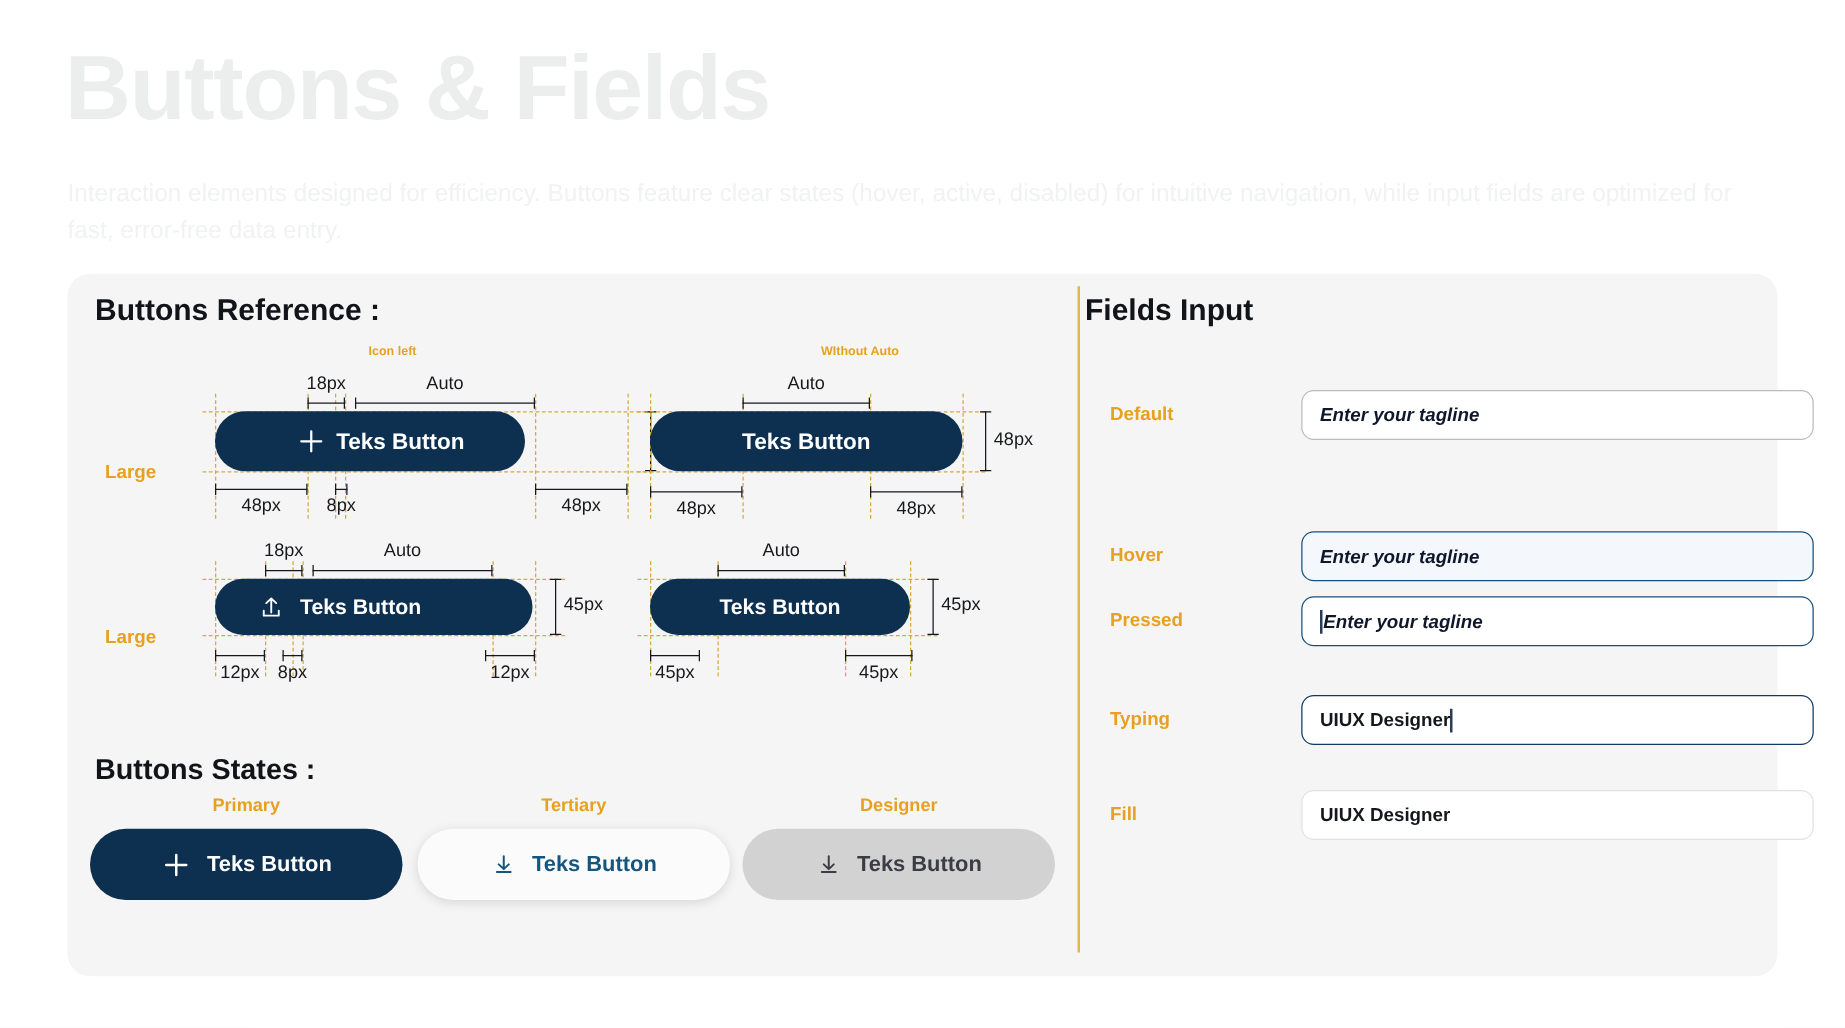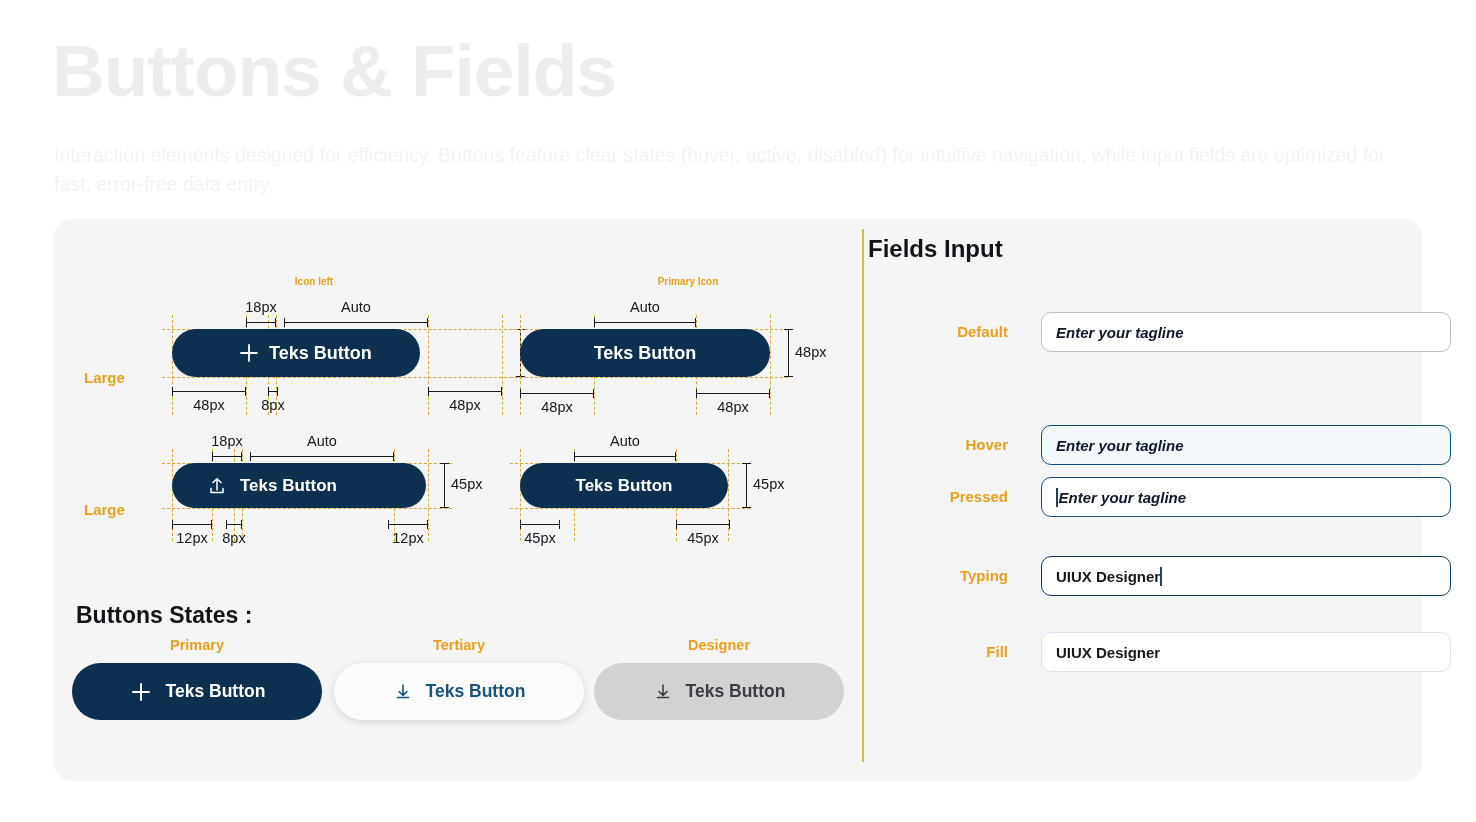--- a/index.html
+++ b/index.html
@@ -107,21 +107,21 @@
     border-radius: 999px; border: none;
     display: flex; align-items: center; justify-content: center; gap: 13px;
     font-size: 17.5px; font-weight: 700; cursor: pointer;
   }
   .state-btn.primary   { background: #0d3050; color: #ffffff; }
   .state-btn.tertiary  { background: #fbfbfb; color: #14567f; box-shadow: 0 2px 9px rgba(0,0,0,.13); }
   .state-btn.secondary { background: #d2d2d2; color: #3a3e44; }
 
   
   .fields-area { position: absolute; left: 834px; top: 0; width: 534px; height: 545px; }
-  .field-row { position: absolute; left: 0; width: 534px; height: 40px; text-align: right; }
+  .field-row { position: absolute; left: 0; width: 534px; height: 40px; }
   .field-label {
     position: absolute; left: 0; top: 11px; width: 120px;
     font-size: 15px; font-weight: 700; color: #e8a020;
   }
   .field-input {
     position: absolute; left: 153px; top: 0; width: 410px; height: 40px;
     border-radius: 10px; background: #ffffff;
     display: flex; align-items: center;
     padding: 0 14px; font-size: 15px;
   }
@@ -141,26 +141,27 @@
 <div id="page">
 
   <div class="frame-corner tl"></div>
   <div class="frame-corner br"></div>
 
   <div class="page-title">Buttons &amp; Fields</div>
   <div class="page-subtitle">Interaction elements designed for efficiency. Buttons feature clear states (hover, active, disabled) for intuitive navigation, while input fields are optimized for fast, error-free data entry.</div>
 
   <div class="card">
 
+    <div class="section-title" id="buttons-ref-title">Buttons Reference :</div>
     <div class="divider"></div>
 
     <div class="spec-area">
 
       <div class="col-label" style="left:200px; top:57px; width:120px;">Icon left</div>
-      <div class="col-label" style="left:554px; top:57px; width:160px;">Primary Icon</div>
+      <div class="col-label" style="left:554px; top:57px; width:160px;">WIthout Auto</div>
 
       <div class="size-label" style="left:30px; top:150px;">Large</div>
       <div class="size-label" style="left:30px; top:282px;">Large</div>
 
       <div class="spec-block" style="left:118px; top:88px; width:340px; height:130px;">
 
         <div class="vline" style="left:0px;   top:8px;  height:100px;"></div>
         <div class="vline" style="left:74px;  top:8px;  height:100px;"></div>
         <div class="vline" style="left:96px;  top:8px;  height:100px;"></div>
         <div class="vline" style="left:104px; top:8px;  height:100px;"></div>

